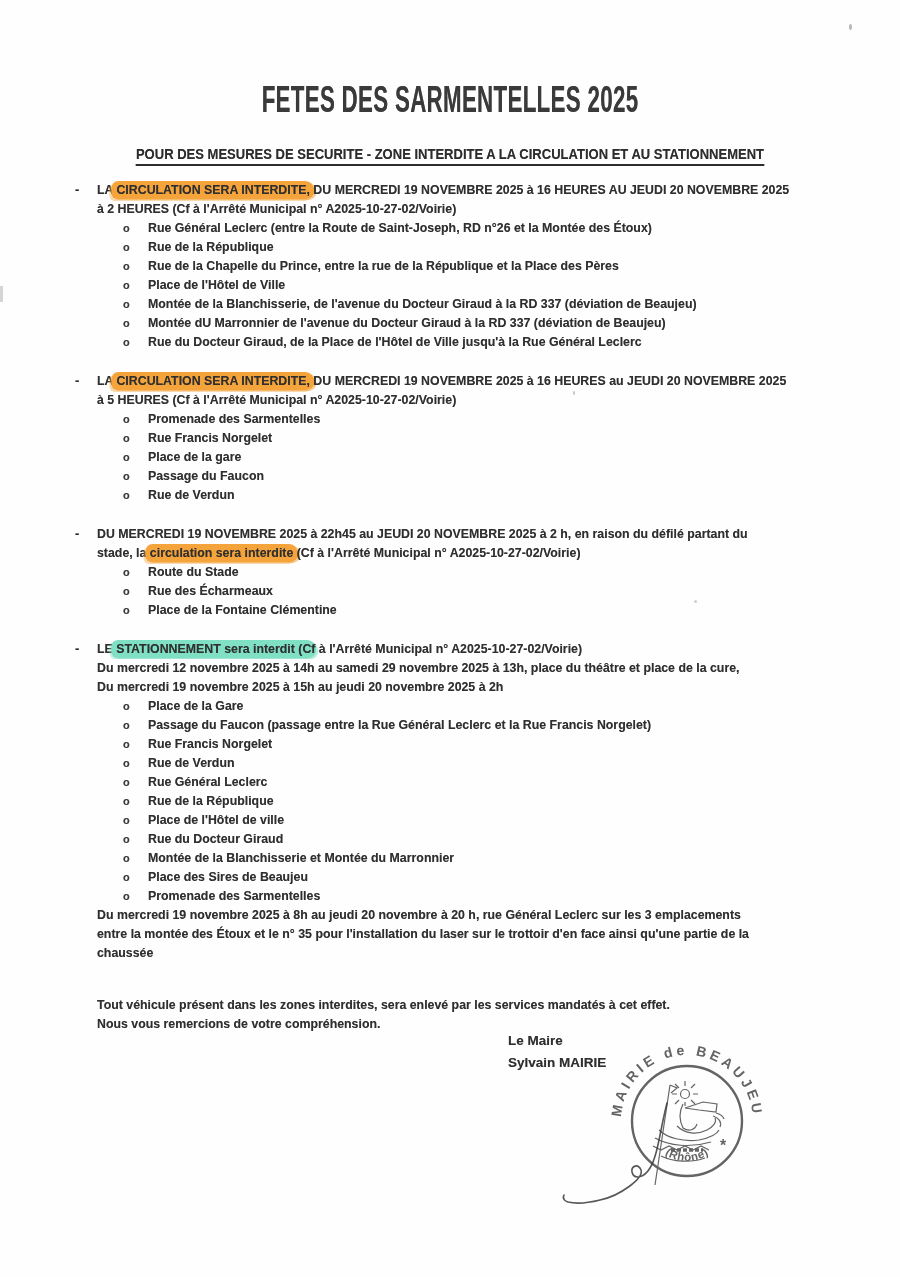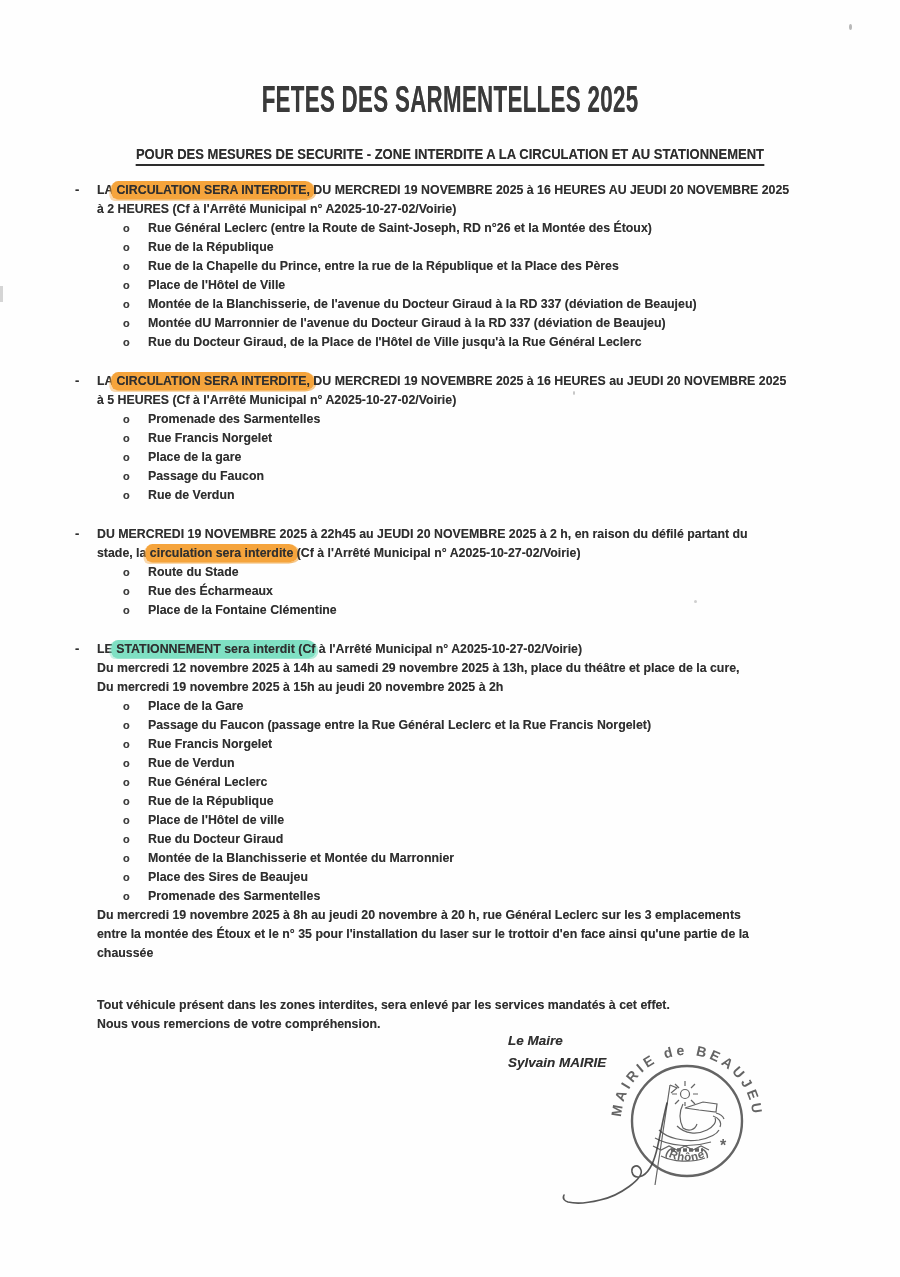--- a/index.html
+++ b/index.html
@@ -44,21 +44,20 @@
   }
   .hl-green{
     background:#7fe0c3;
     border-radius:8px 11px 9px 7px;
     box-shadow:2px 1px 0 rgba(121,220,190,.55),-2px 1px 0 rgba(121,220,190,.4);
   }
   .signature-block{
     position:absolute;left:508px;top:1030px;
     font-size:13.5px;font-weight:700;line-height:22px;color:#2f2f2f;
     text-shadow:0 0 0.5px rgba(45,45,45,.45);
-    font-style:italic;
   }
   .stamp{position:absolute;left:587px;top:1038px;width:200px;height:165px;}
   .sig-svg{position:absolute;left:540px;top:1090px;width:240px;height:130px;}
   .speck{position:absolute;background:#8a8a8a;border-radius:50%;}
   .speck1{left:849px;top:24px;width:3px;height:6px;opacity:.6;}
   .speck2{left:573px;top:391px;width:2px;height:4px;opacity:.5;}
   .speck3{left:694px;top:600px;width:3px;height:3px;opacity:.4;}
   .speck4{left:0;top:286px;width:3px;height:16px;opacity:.35;border-radius:0;}
 </style>
 </head>

